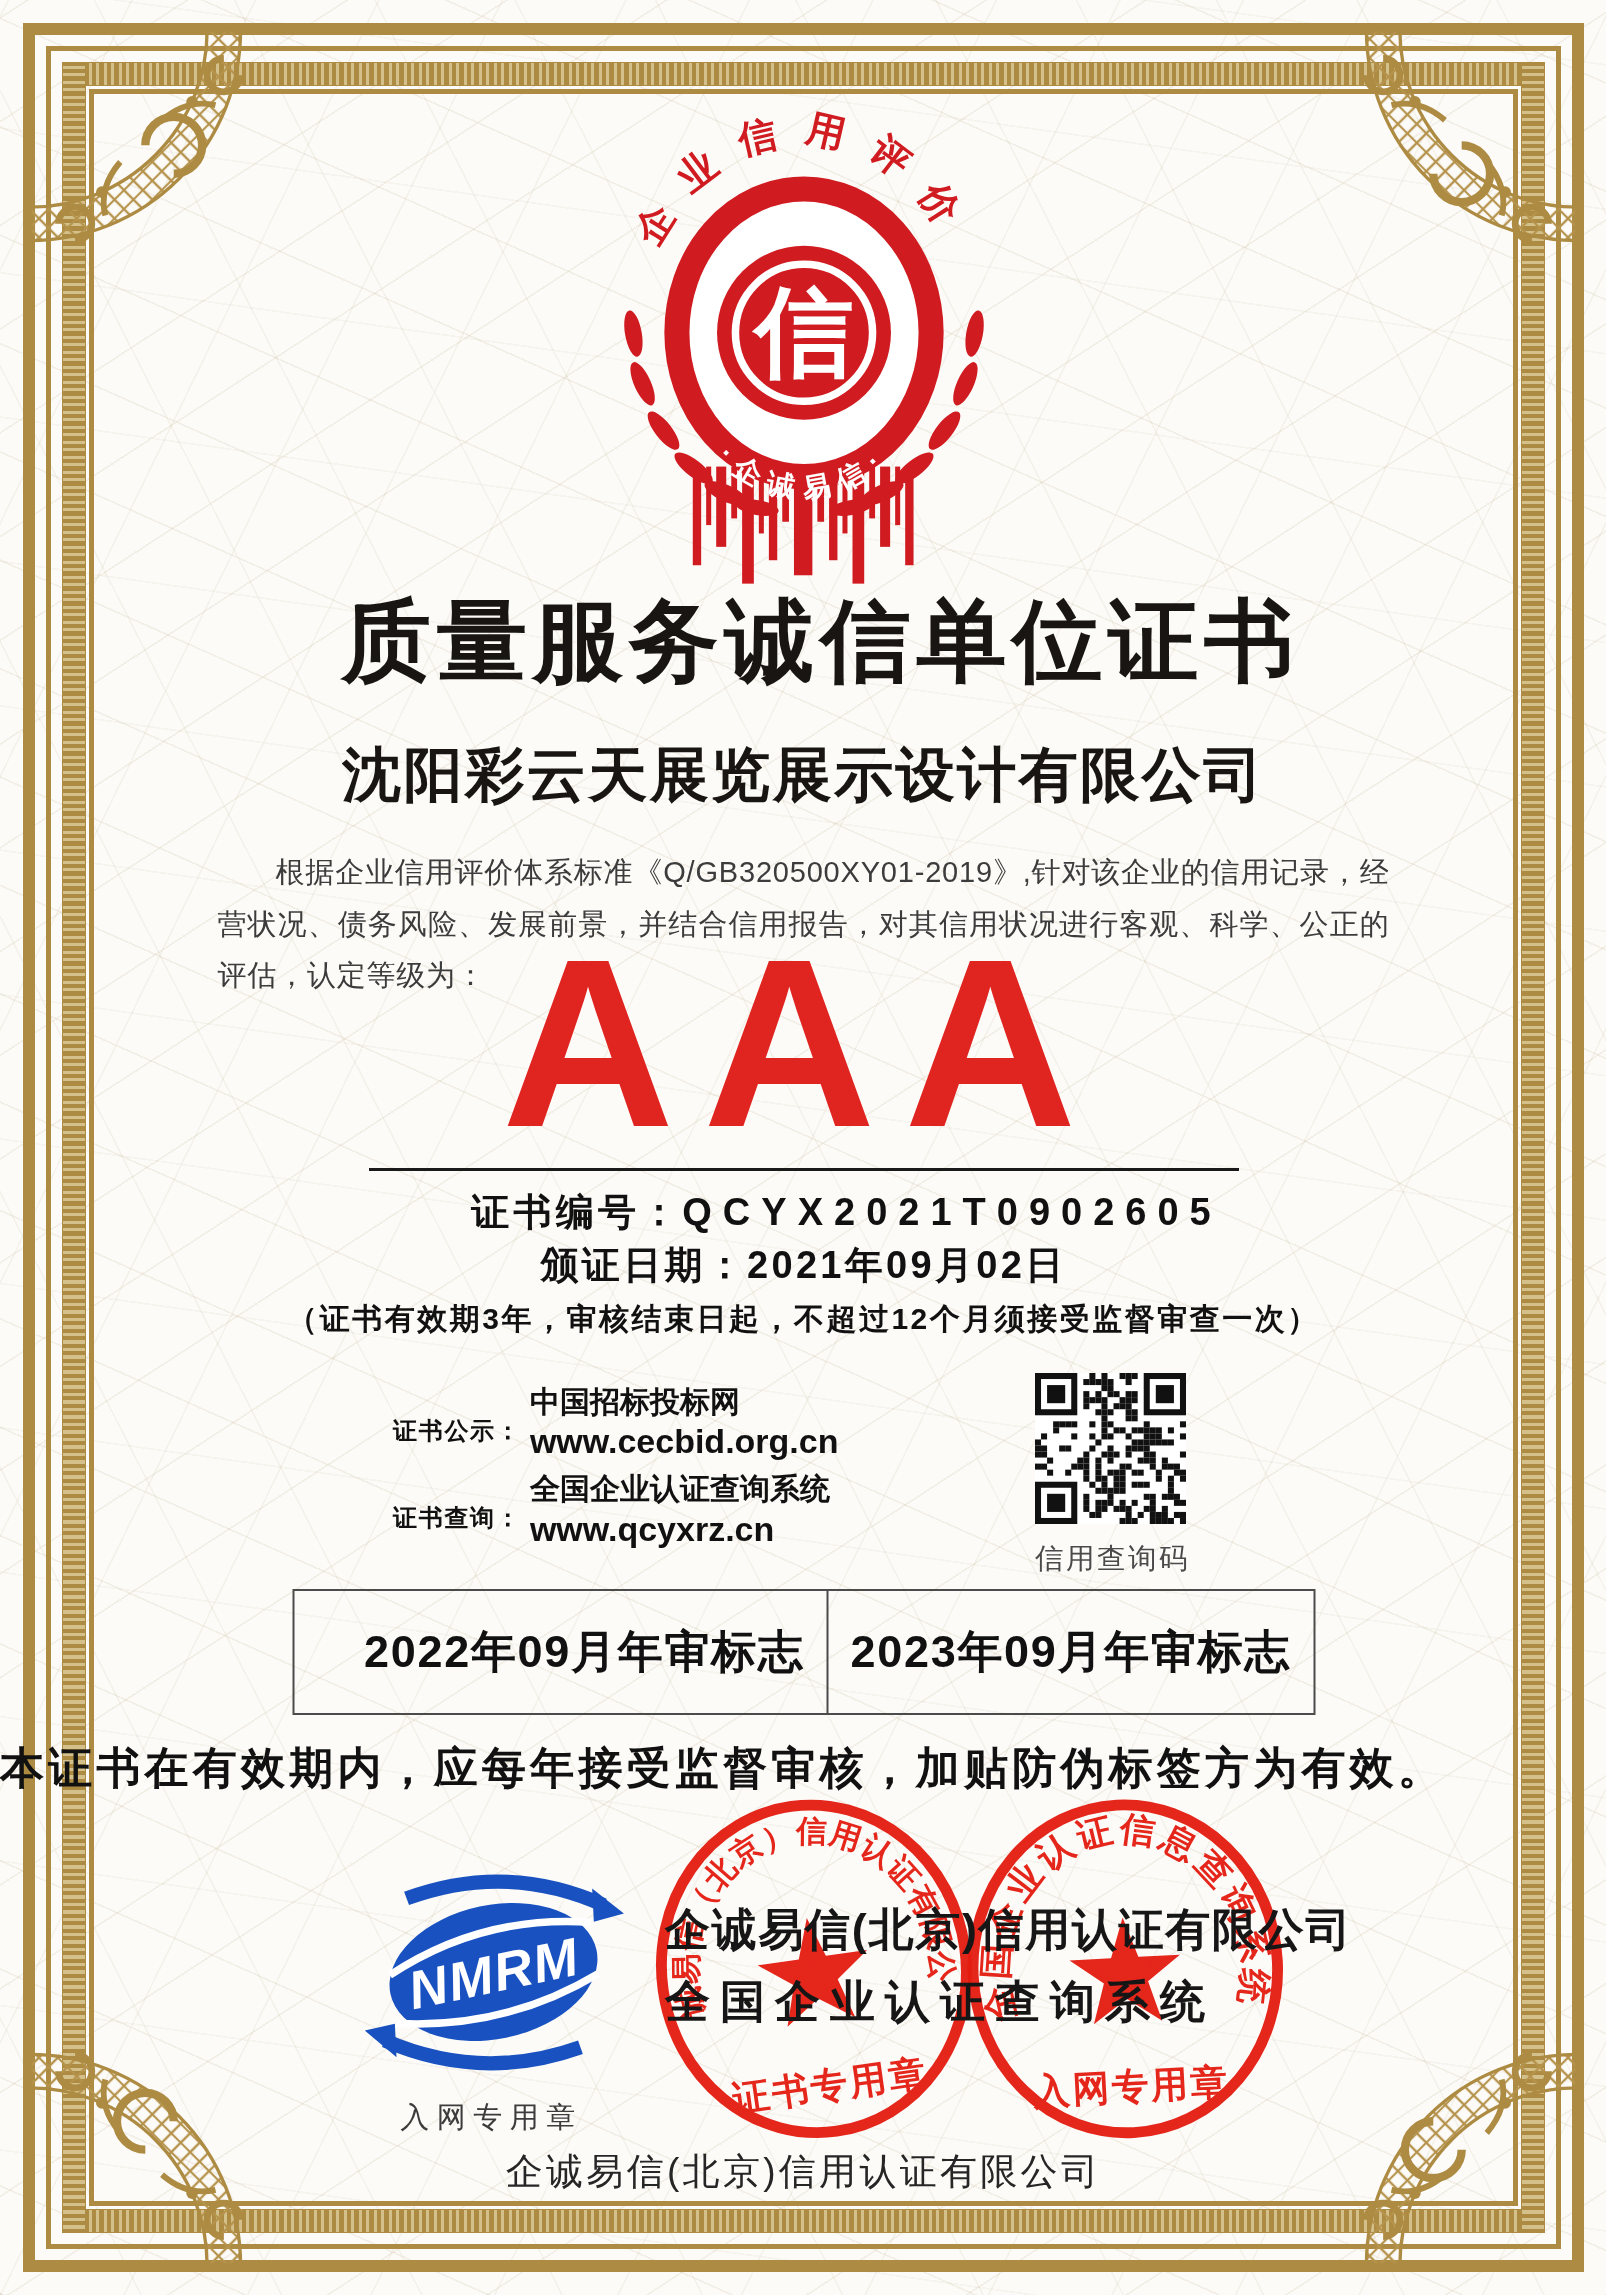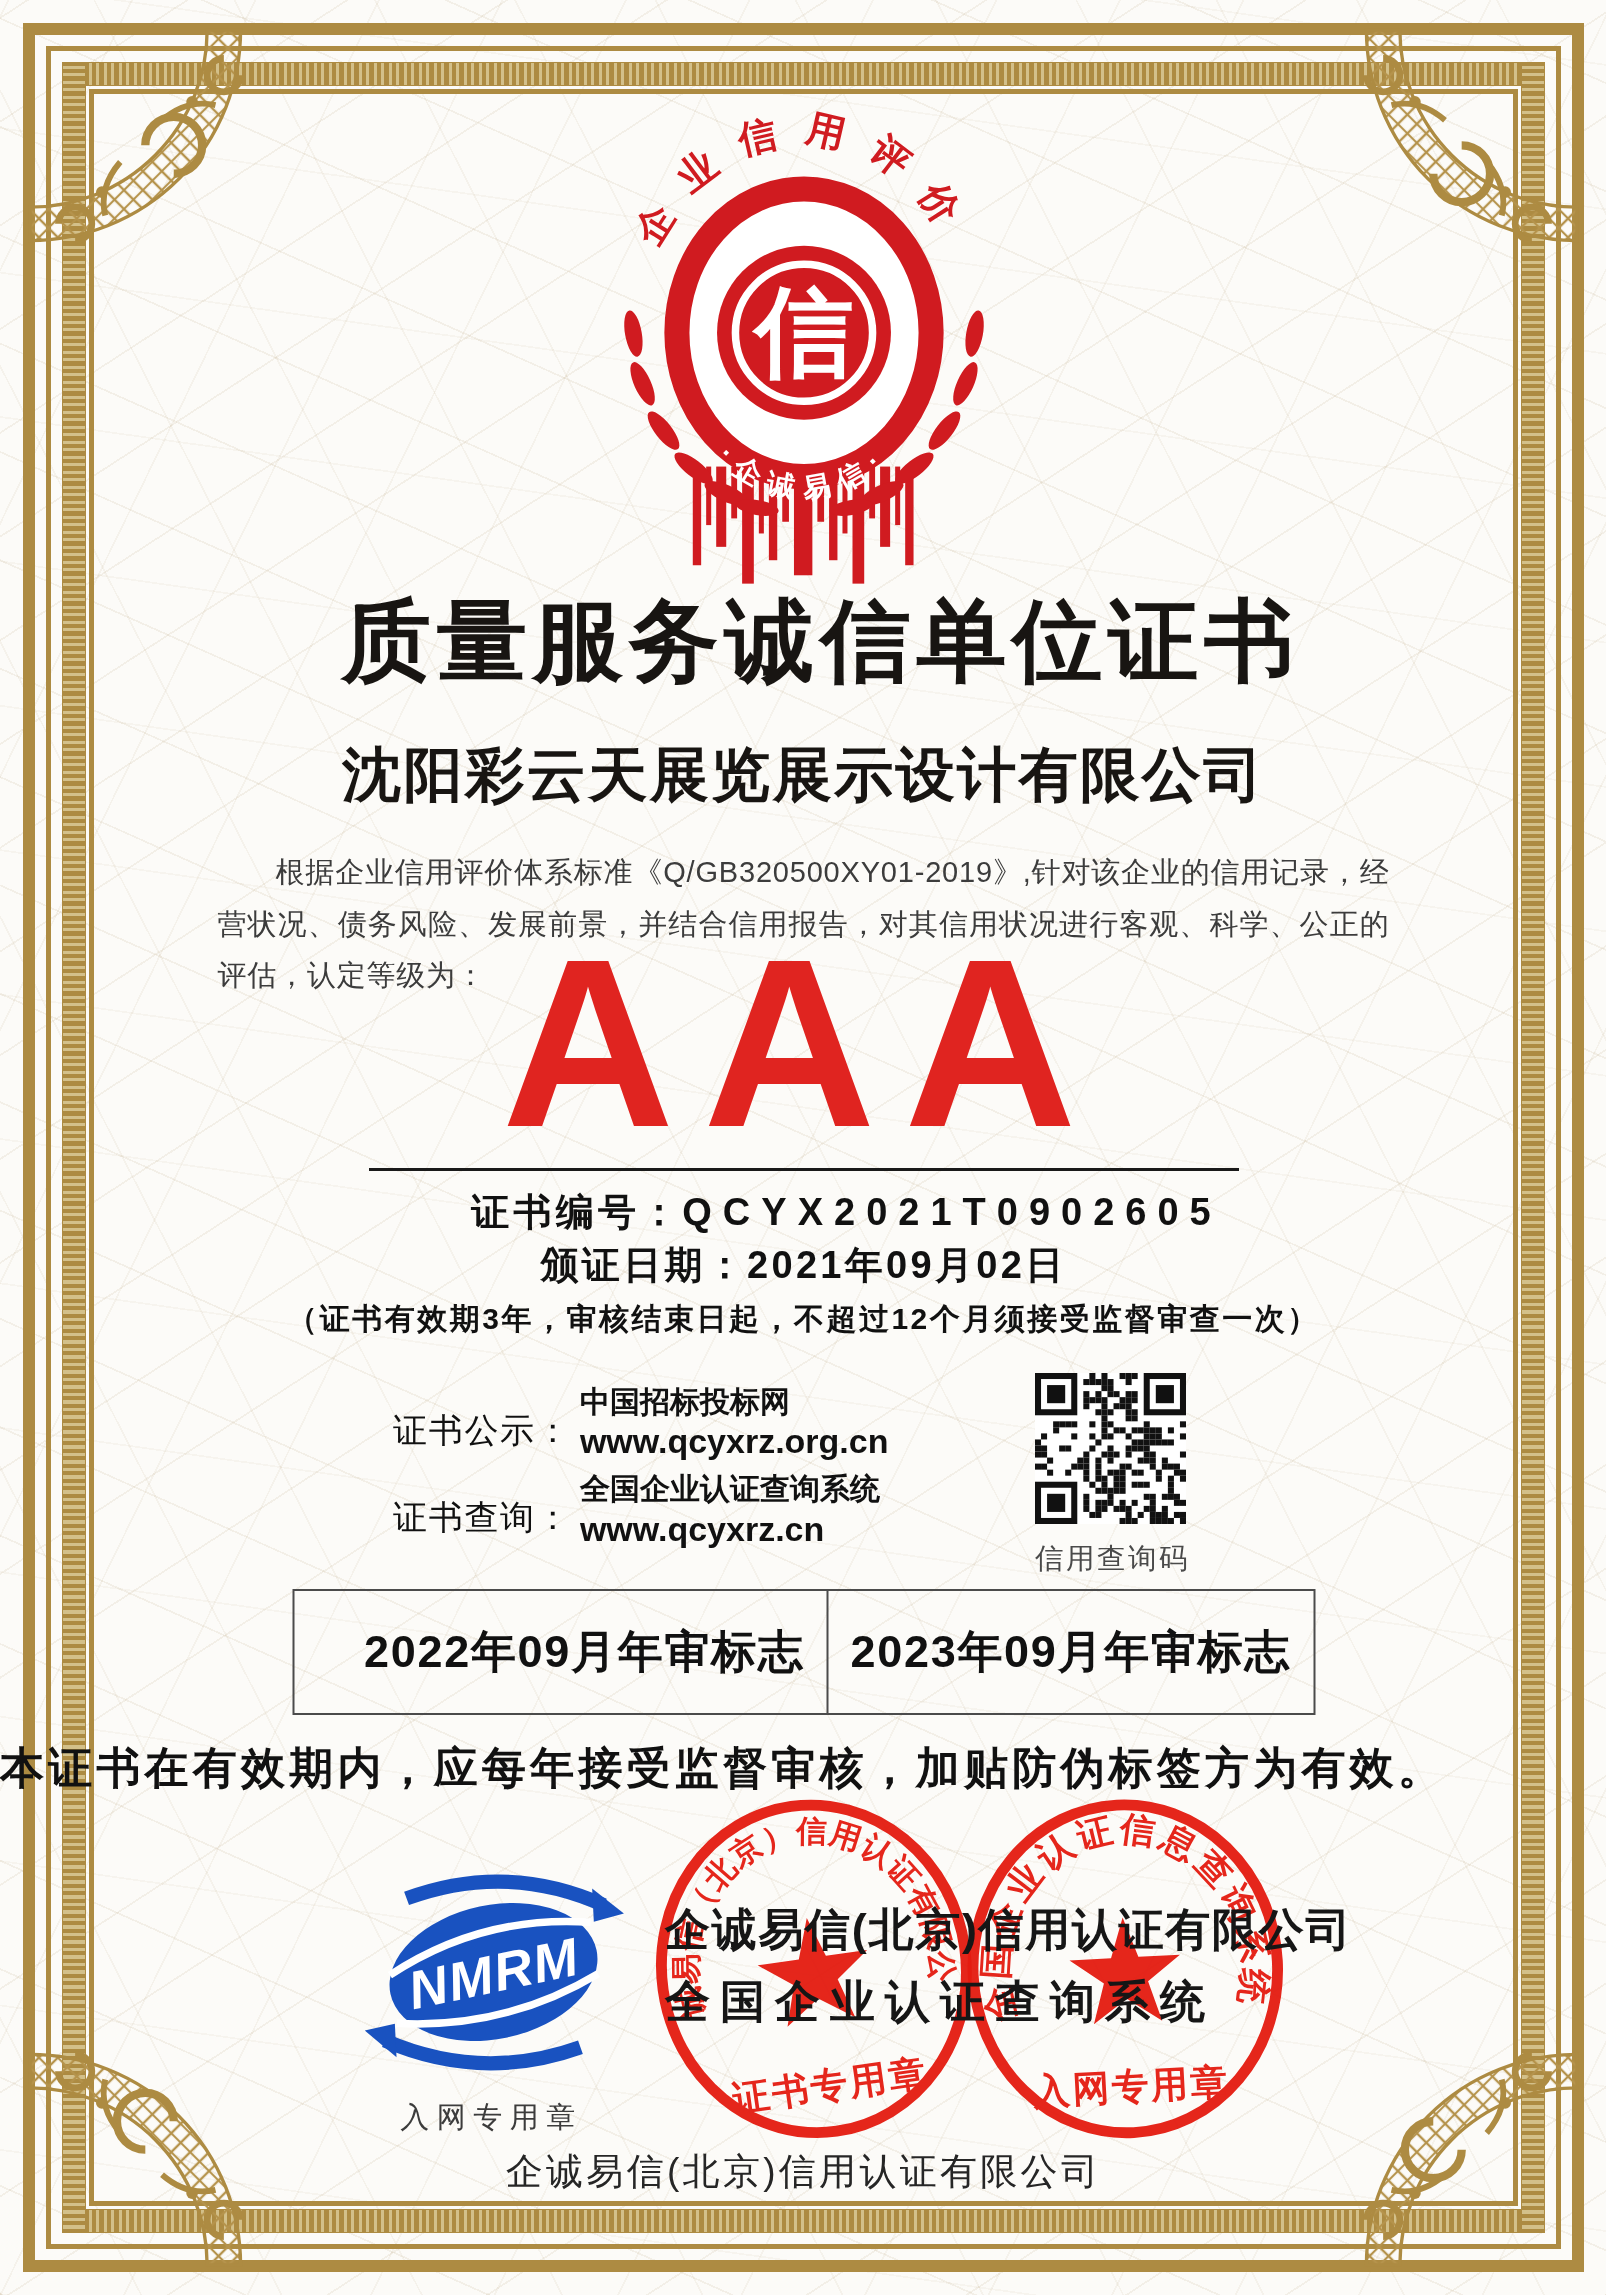--- a/index.html
+++ b/index.html
@@ -38,21 +38,21 @@
   .grade{top:919px;left:0;width:100%;text-align:center;font-size:239px;line-height:1.05;font-weight:bold;letter-spacing:28.5px;color:#e02420;}
   .grade-line{top:1168px;left:50%;transform:translateX(-50%);width:870px;height:3.3px;background:#1a1a1a;}
   .meta-row{left:0;width:100%;text-align:center;font-weight:bold;color:#111;}
   .certno{top:1187px;font-size:38px;letter-spacing:4.2px;padding-left:43px;}
   .certno .num{letter-spacing:11px;}
   .issue{top:1240px;font-size:38px;letter-spacing:3.3px;}
   .paren{top:1299px;left:0;width:100%;text-align:center;font-size:30px;font-weight:bold;letter-spacing:2.5px;color:#111;}
   .links{top:1371px;left:0;width:100%;height:192px;}
   .link-row{position:absolute;left:393px;display:flex;align-items:center;}
   .lrow1{top:11.7px;} .lrow2{top:99px;}
-  .link-label{font-size:34px;font-weight:normal;letter-spacing:1.7px;color:#111;white-space:nowrap;margin-top:16px;}
+  .link-label{font-size:24px;font-weight:bold;letter-spacing:1.7px;color:#111;white-space:nowrap;margin-top:16px;}
   .link-vals{display:flex;flex-direction:column;margin-left:8.4px;justify-content:space-between;}
   .link-name{font-size:30px;font-weight:bold;color:#111;line-height:1.25;}
   .link-url{font-size:34px;font-weight:bold;color:#111;line-height:1.25;}
   .qr-box{position:absolute;left:1035px;top:1.7px;width:151px;text-align:center;}
   .qr-caption{margin-top:13.4px;font-size:28.5px;color:#4a4a4a;letter-spacing:2.5px;white-space:nowrap;}
   .marks{top:1589px;left:50%;transform:translateX(-50%);width:971px;height:122px;border:2.5px solid #4b4b4b;display:flex;padding-left:48px;}
   .mark-cell{flex:1;display:flex;align-items:center;justify-content:center;font-size:45px;font-weight:bold;letter-spacing:1.7px;color:#111;}
   .mark-cell + .mark-cell{border-left:2.5px solid #4b4b4b;}
   .notice{top:1739px;left:0;width:100%;text-align:left;font-size:44px;font-weight:bold;letter-spacing:4.2px;color:#111;}
   .band{top:1778px;left:0;width:100%;height:372px;}
@@ -181,21 +181,21 @@
   <div class="abs meta-row issue">
     <span>颁证日期：</span><span>2021年09月02日</span>
   </div>
   <div class="abs paren">（证书有效期3年，审核结束日起，不超过12个月须接受监督审查一次）</div>
 
   <div class="abs links">
     <div class="link-row lrow1">
       <span class="link-label">证书公示：</span>
       <span class="link-vals">
         <span class="link-name">中国招标投标网</span>
-        <span class="link-url">www.qcyxrz.org.cn</span>
+        <span class="link-url">www.cecbid.org.cn</span>
       </span>
     </div>
     <div class="link-row lrow2">
       <span class="link-label">证书查询：</span>
       <span class="link-vals">
         <span class="link-name">全国企业认证查询系统</span>
         <span class="link-url">www.qcyxrz.cn</span>
       </span>
     </div>
     <div class="qr-box">

